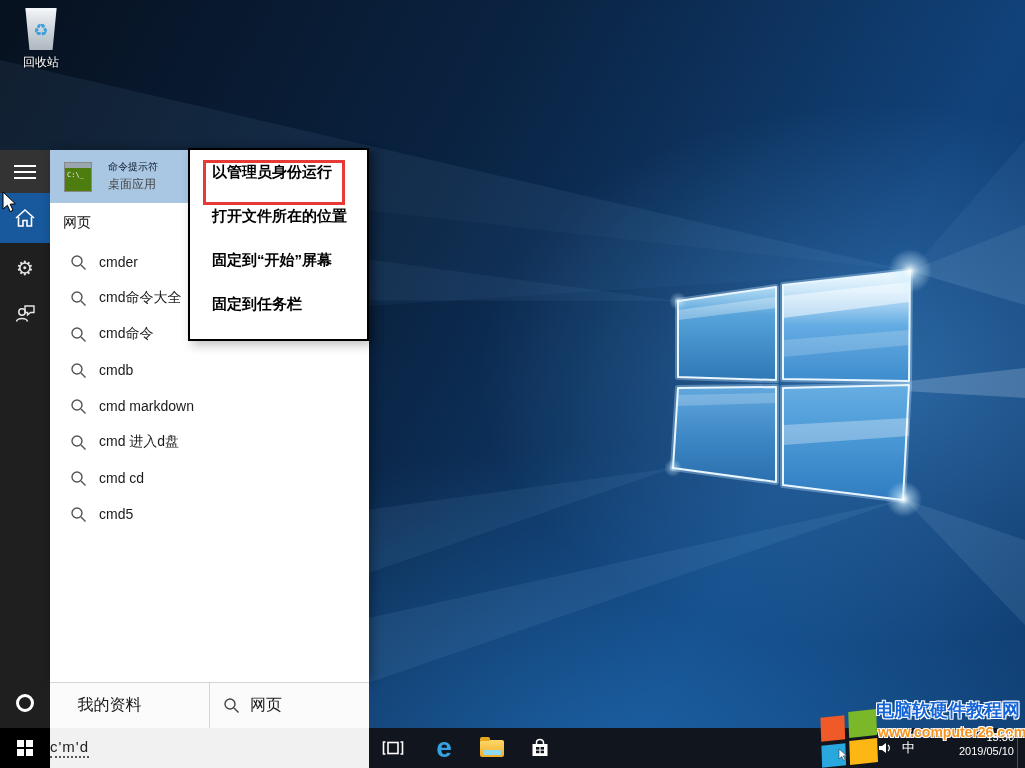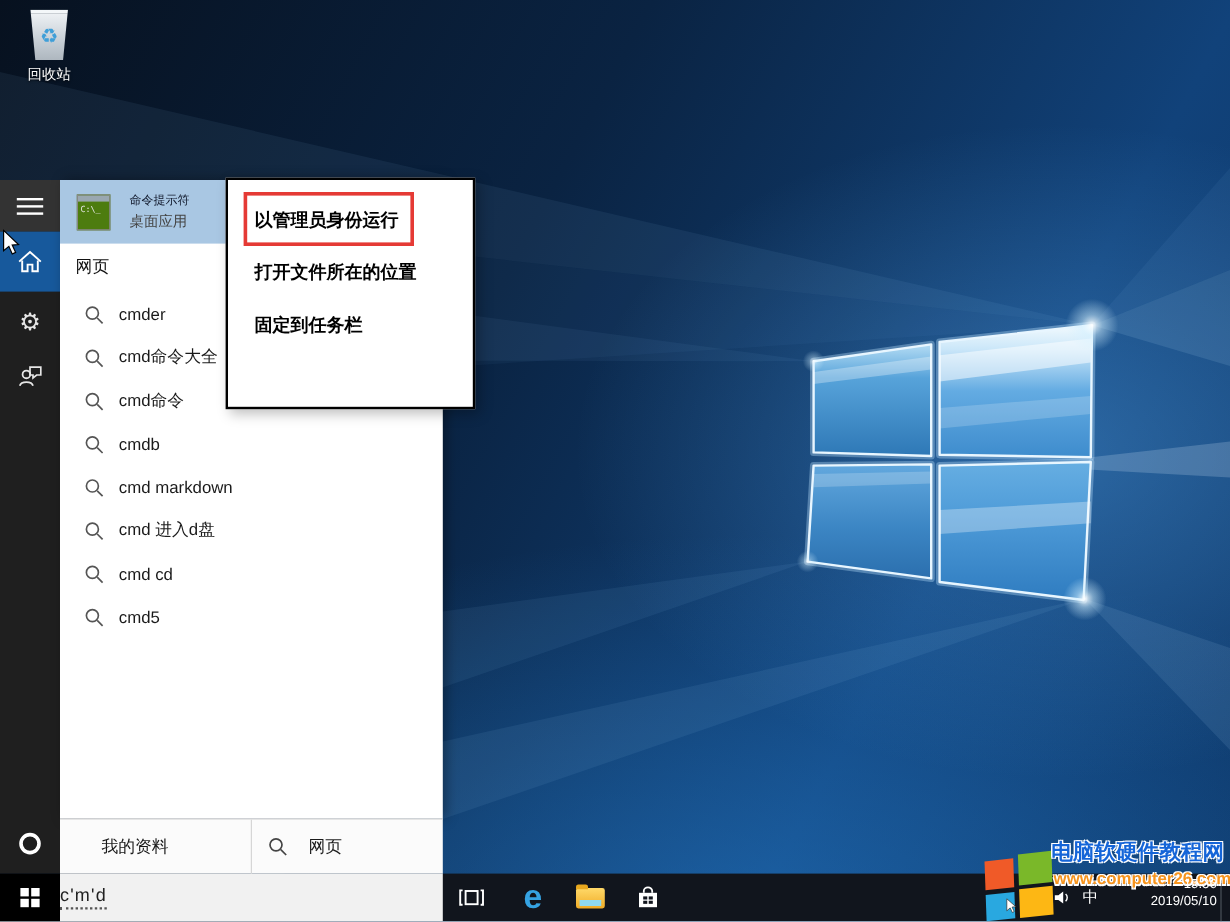--- a/index.html
+++ b/index.html
@@ -47,29 +47,29 @@
   .web-header { position:absolute; left:13px; top:64px; font-size:14px; color:#111; }
   .sug-list { position:absolute; left:0; top:94px; width:319px;padding-left:8px; }
   .sug-row { height:36px; display:flex; align-items:center; cursor:pointer; }
   .sug-row svg { margin-left:12px; }
   .sug-row span { margin-left:12px; font-size:14px; color:#1a1a1a; }
 
   .panel-footer { position:absolute; left:50px; top:682px; width:319px; height:46px; background:#fbfbfb; border-top:1px solid #d6d6d6; display:flex; z-index:30; }
   .foot-btn { flex:1; display:flex; align-items:center; cursor:pointer; }
   .foot-btn.web { border-left:1px solid #d6d6d6; }
   .foot-btn .ic { margin-left:13px; display:flex; }
-  .foot-btn span.lbl { margin-left:17px; font-size:14px; color:#1a1a1a; }
+  .foot-btn span.lbl { margin-left:10px; font-size:16px; color:#1a1a1a; }
   .winlogo { display:grid; grid-template-columns:7px 7px; grid-template-rows:7px 7px; gap:1.5px; }
   .winlogo i { background:#0078d7; }
 
   .search-field { position:absolute; left:50px; top:728px; width:319px; height:40px; background:#f1f1f1; z-index:35; display:flex; align-items:center; cursor:text; }
   .ime-text { font-size:15px; color:#222; letter-spacing:1px; border-bottom:2px dotted #555; padding-bottom:1px; }
 
   
-  .context-menu { position:absolute; left:188px; top:148px; width:208px; height:193px; background:#fff; border:2px solid #000; z-index:40; padding-top:11px; box-shadow:4px 4px 10px rgba(0,0,0,.25); }
+  .context-menu { position:absolute; left:188px; top:148px; width:181px; height:193px; background:#fff; border:2px solid #000; z-index:40; box-shadow:4px 4px 10px rgba(0,0,0,.25); }
   .menu-item { height:44px; display:flex; align-items:center; padding-left:22px; font-size:15px; font-weight:700; color:#000; cursor:pointer; }
   .red-box { position:absolute; left:13px; top:10px; width:142px; height:45px; border:3px solid #e53a35; pointer-events:none; }
 
   
   .taskbar { position:absolute; left:0; top:728px; width:1025px; height:40px; background:#11151d; z-index:20; }
   .start-btn { position:absolute; left:0; top:728px; width:50px; height:40px; background:#000; z-index:36; display:flex; align-items:center; justify-content:center; cursor:pointer; }
   .winlogo.white i { background:#fff; }
   .tb-ico { position:absolute; top:728px; width:28px; height:40px; display:flex; align-items:center; justify-content:center; z-index:25; cursor:pointer; }
   .tv { left:379px; } .edge { left:430px; } .expl { left:478px; } .store { left:526px; }
   .edge-e { color:#35a3e3; font-size:28px; font-weight:700; line-height:1; }
@@ -296,20 +296,21 @@
           </svg>
       </span>
       <span class="lbl">网页</span>
     </div>
   </div>
 
   <div class="context-menu">
     <div class="red-box"></div>
     <div class="menu-item">以管理员身份运行</div>
     <div class="menu-item">打开文件所在的位置</div>
+    <div class="menu-item">固定到“开始”屏幕</div>
     <div class="menu-item">固定到任务栏</div>
   </div>
 
   <div class="taskbar"></div>
   <div class="start-btn">
     <span class="winlogo white">
         <i></i>
         <i></i>
         <i></i>
         <i></i>

